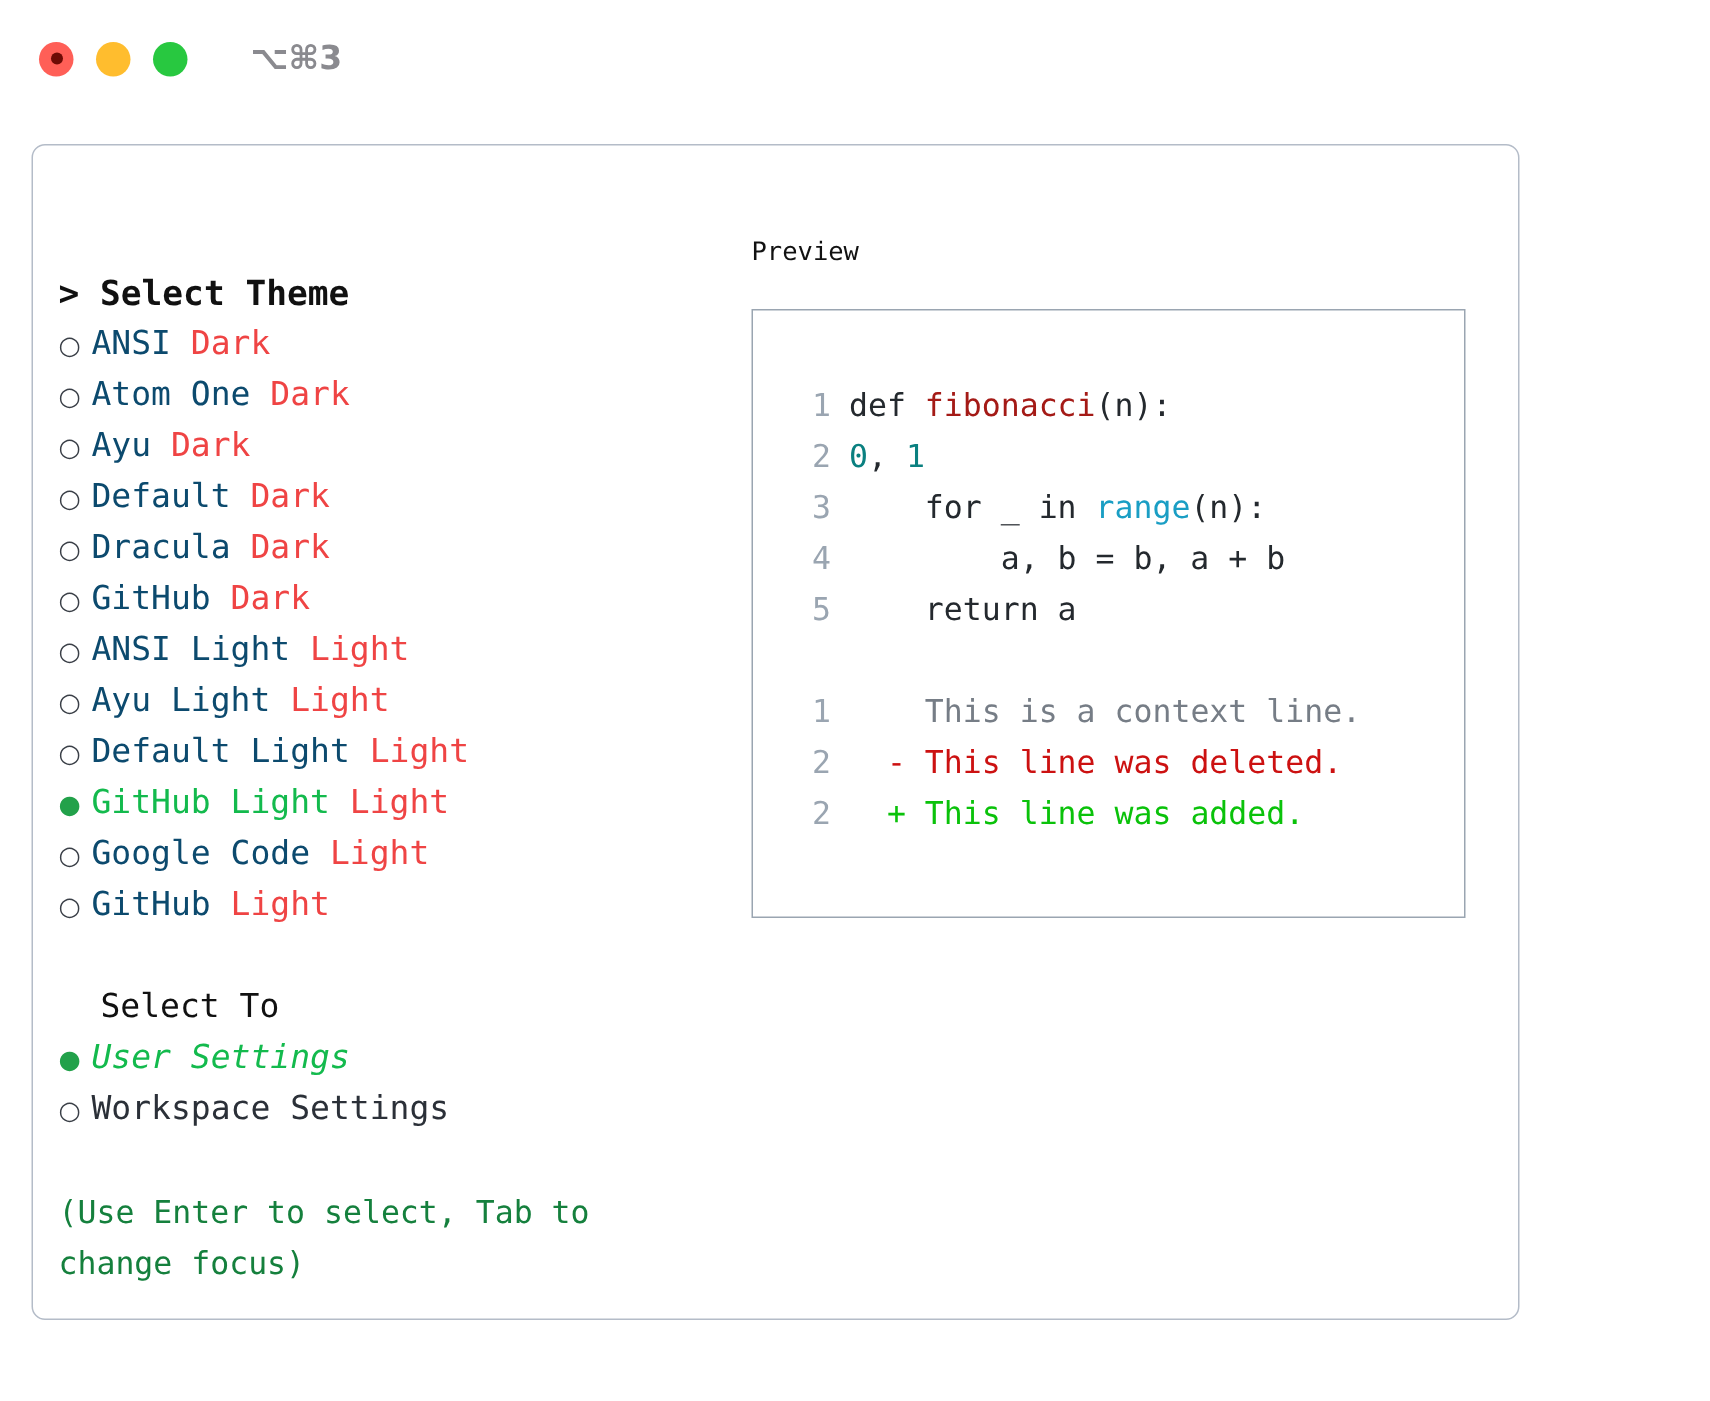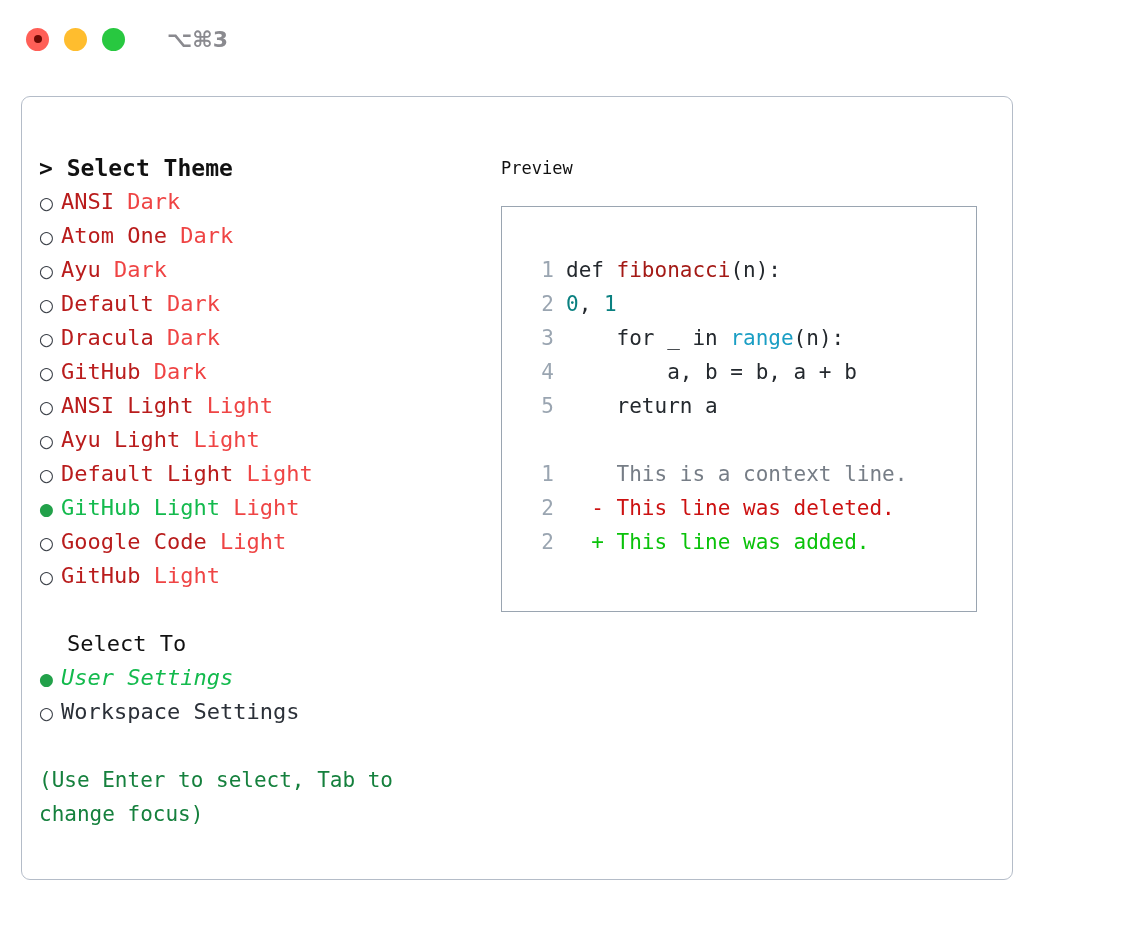--- a/index.html
+++ b/index.html
@@ -88,20 +88,21 @@
     position: absolute;
     left: 17px; top: 54px;
     width: 450px;
   }
   .section-title {
     font-size: 23px;
     font-weight: bold;
     color: #111111;
     line-height: 34px;
     white-space: pre;
+    margin-top: 28px;
   }
   .theme-list { margin: 0; padding: 0; }
   .theme-item {
     display: flex;
     align-items: baseline;
     line-height: 34px;
     height: 34px;
     font-size: 22px;
     white-space: pre;
   }
@@ -109,21 +110,21 @@
     width: 22px;
     display: inline-block;
     flex: none;
     color: #3a3f47;
     font-size: 17px;
     line-height: 34px;
     text-align: left;
     font-family: "DejaVu Sans", sans-serif;
   }
   .radio.on { color: #22a14a; font-size: 17px; }
-  .theme-name { color: #b91c1c; }
+  .theme-name { color: #0c4a6e; }
   .theme-item.selected .theme-name { color: #13ba4d; }
   .theme-kind { color: #ef4444; }
 
   .apply-block { margin-top: 34px; }
   .apply-head {
     font-size: 22px;
     color: #111111;
     line-height: 34px;
     padding-left: 28px;
     white-space: pre;

